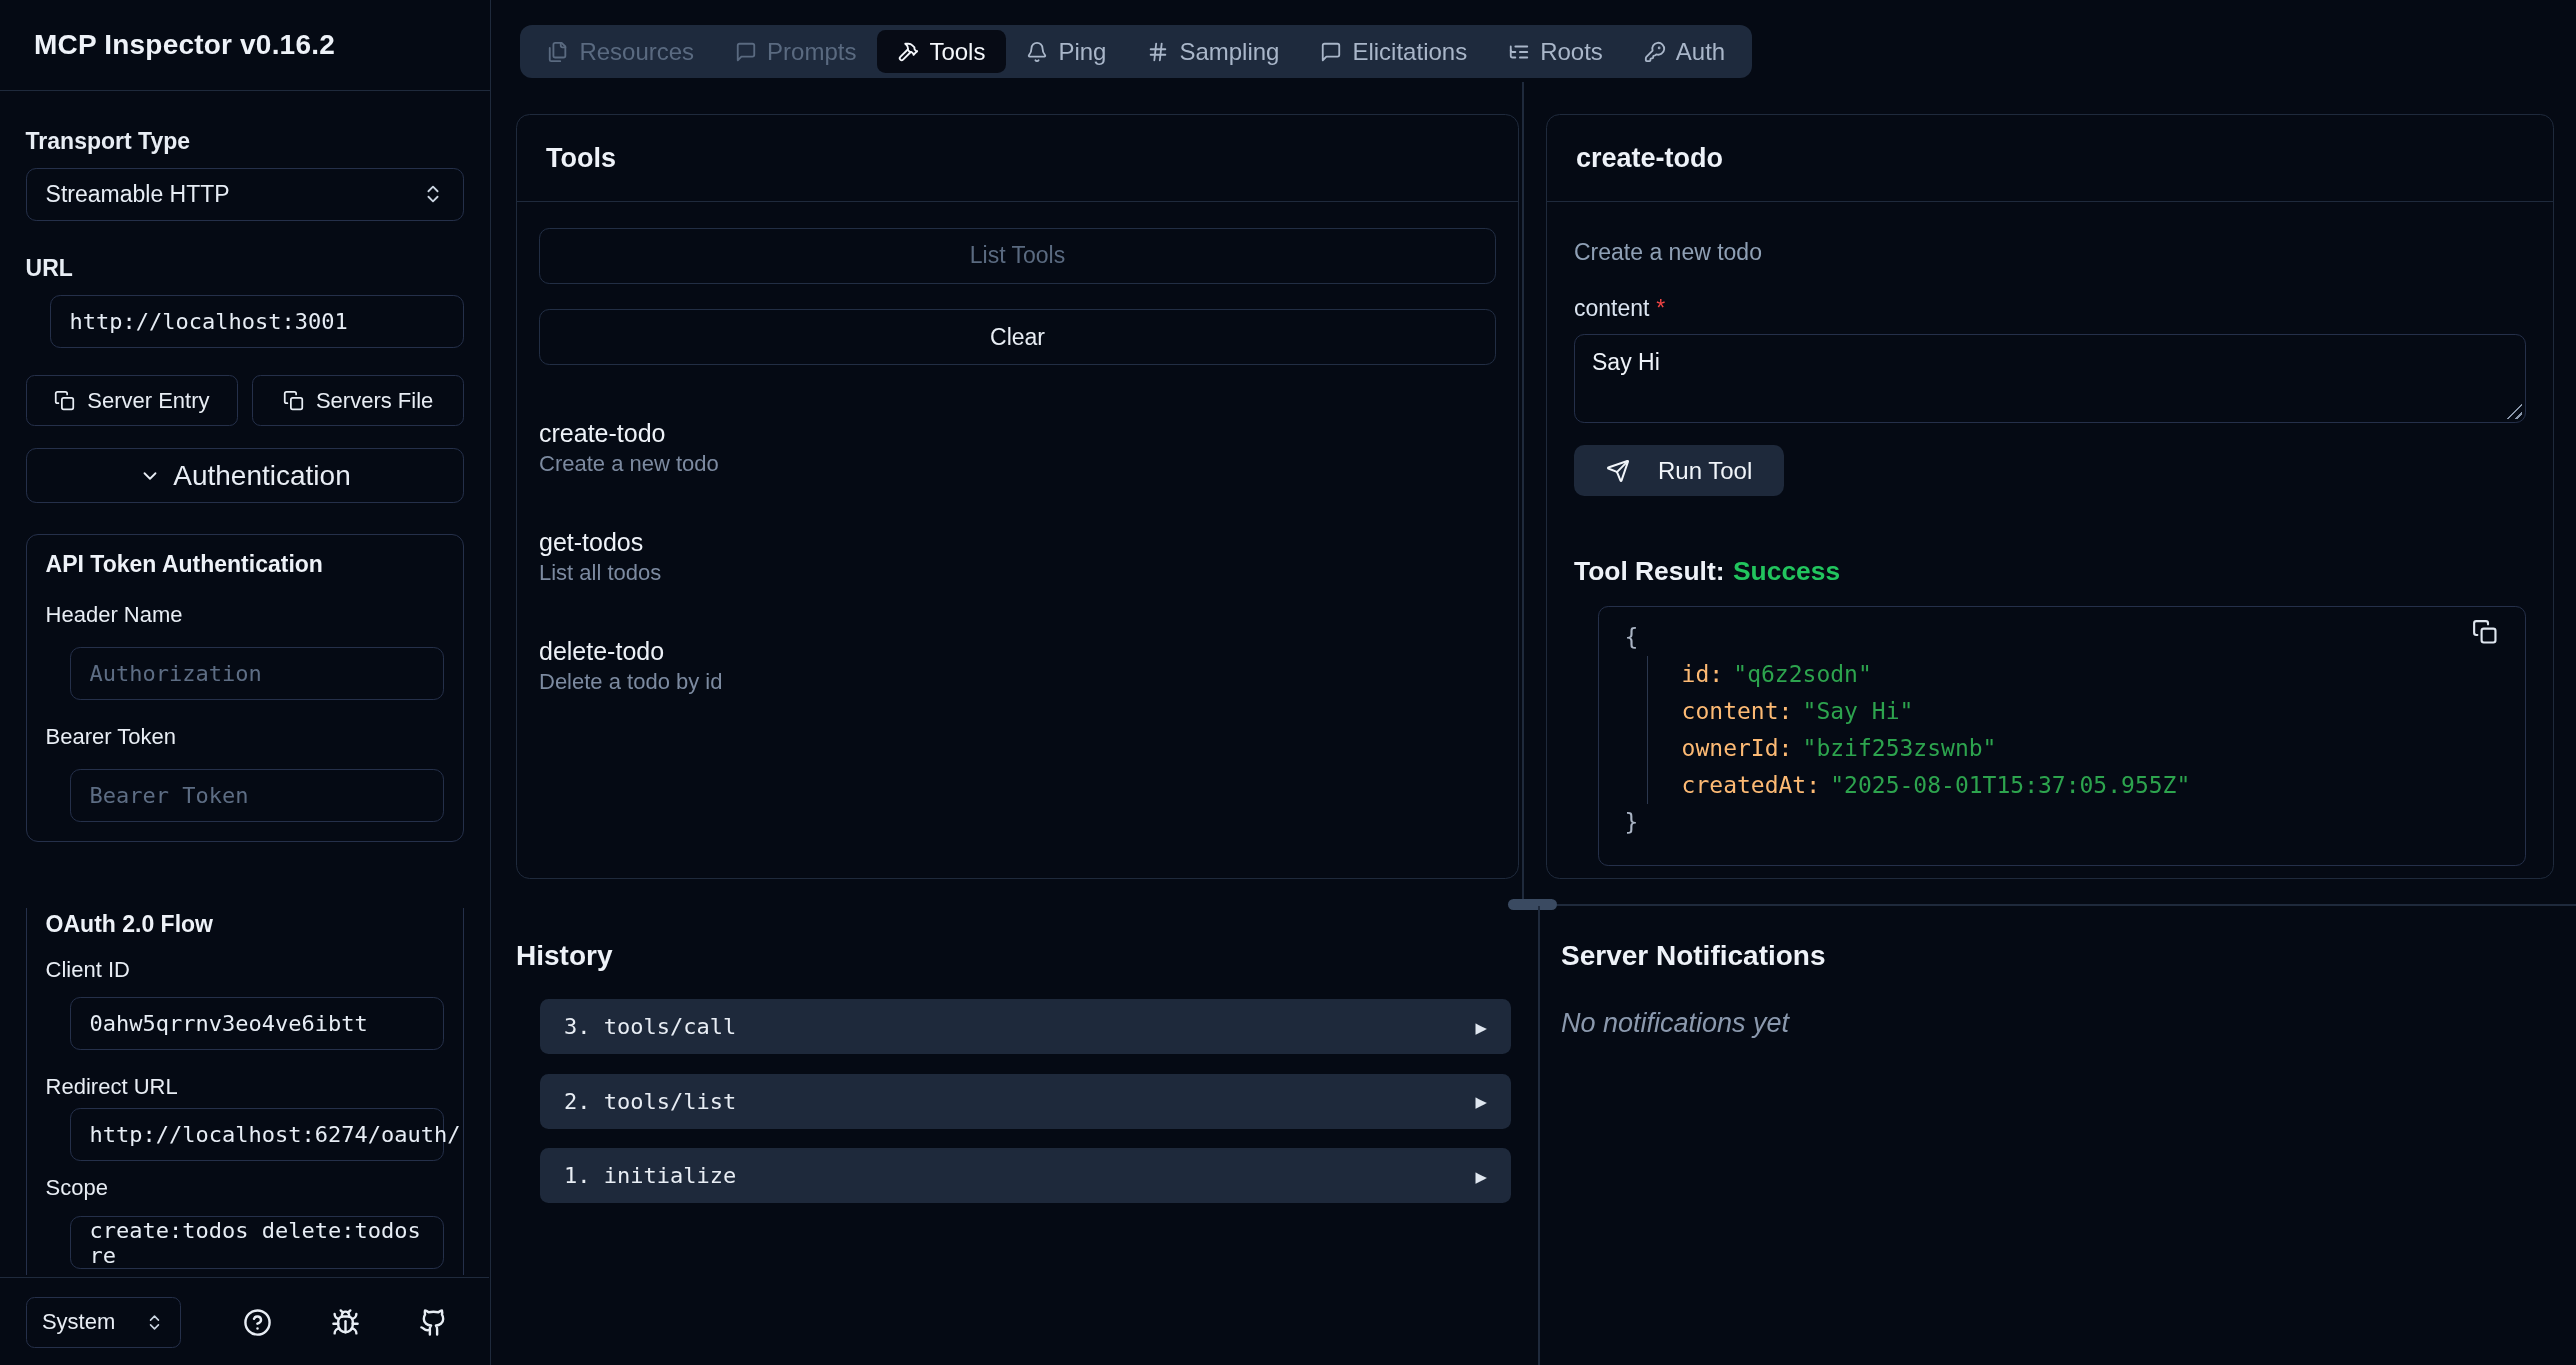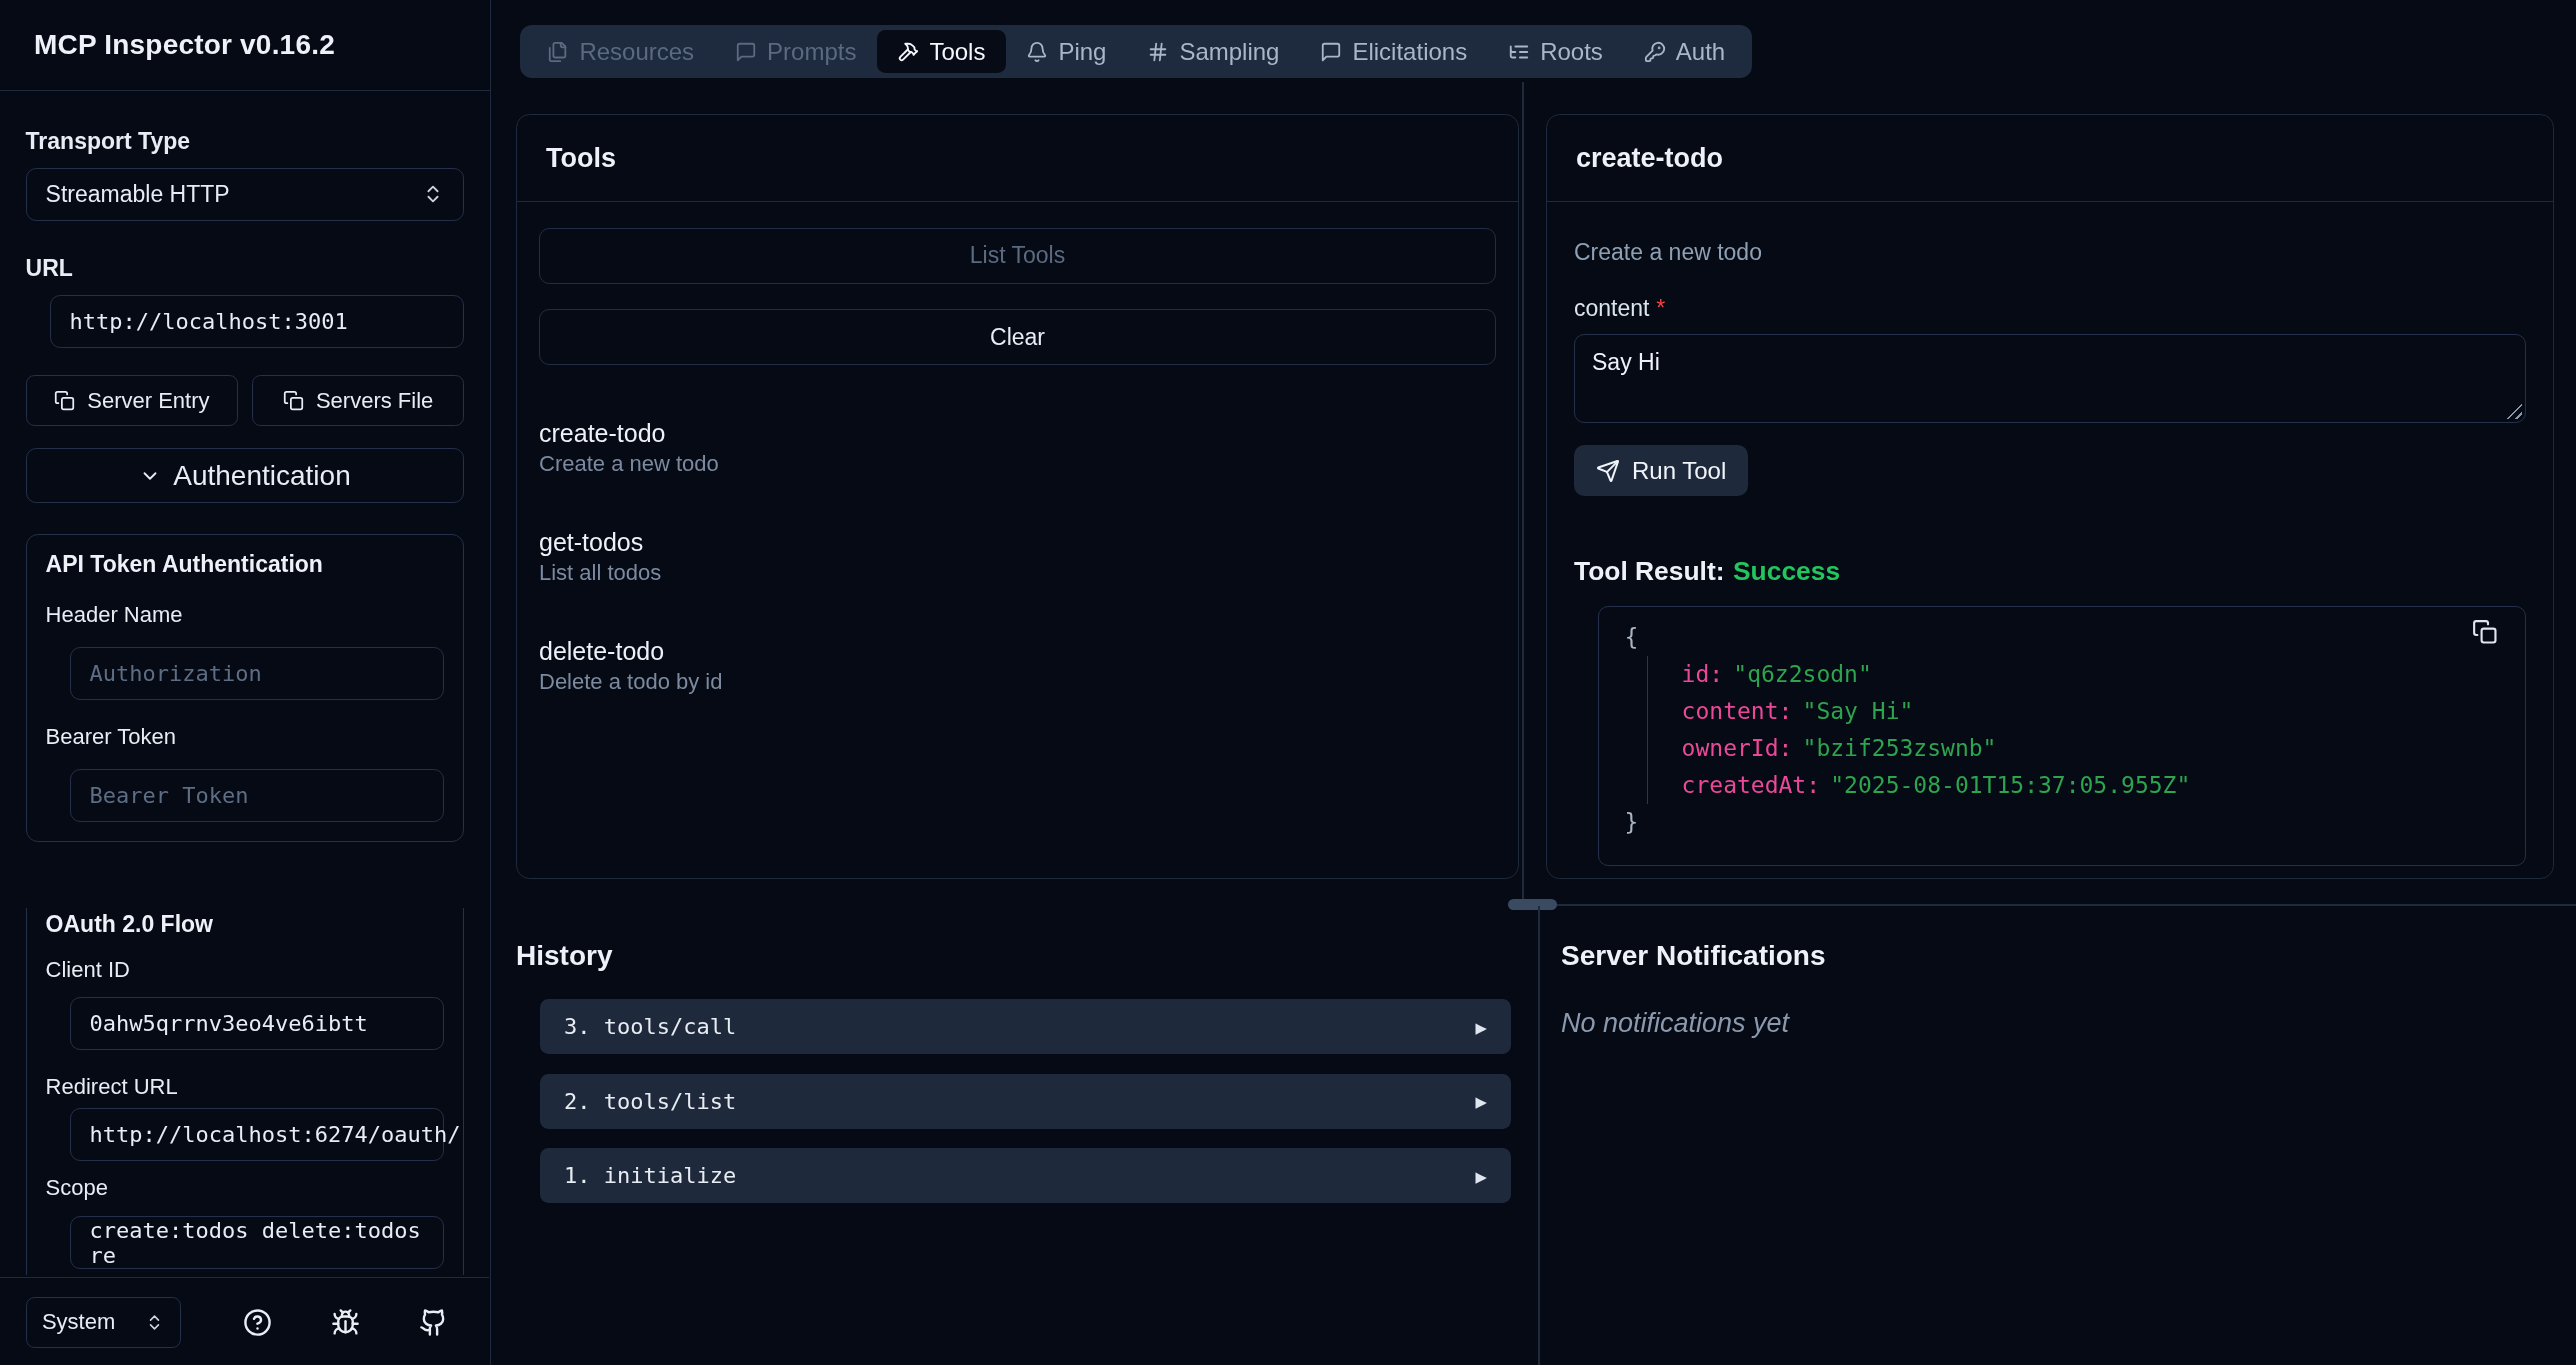--- a/index.html
+++ b/index.html
@@ -122,33 +122,33 @@
     margin-top:12px; height:89px; border:1.7px solid #25304a; border-radius:10.2px;
     padding:13.6px 17px; font-size:23px; color:#eef2f8; position:relative;
   }
   .resize-grip {
     position:absolute; right:3.4px; bottom:3.4px; width:15.3px; height:15.3px;
     background:
       linear-gradient(315deg, transparent 0px, transparent 3.4px, #8a97ab 3.4px, #8a97ab 5.1px,
         transparent 5.1px, transparent 9.4px, #8a97ab 9.4px, #8a97ab 11px, transparent 11px);
   }
   .run-btn {
-    margin-top:22px; display:inline-flex; align-items:center; gap:12px;
-    height:51px; padding:0 22px; background:#1e293b; border:none; border-radius:10.2px;
+    margin-top:22px; display:inline-flex; align-items:center; gap:28px;
+    height:51px; padding:0 32px; background:#1e293b; border:none; border-radius:10.2px;
     font-size:24px; font-weight:500; color:#f1f5fa;
   }
   .result-line { margin-top:60px; font-size:26.4px; font-weight:700; }
   .result-status { color:#22c55e; margin-left:8.5px; }
   .json-box {
     margin-top:19px; height:260px; border:1.7px solid #25304a; border-radius:10.2px;
     position:relative; padding:12px 0 0 25.6px;
     font-size:23px; line-height:37px; color:#aab4c4;
   }
   .json-entries { margin-left:22px; border-left:1.7px solid #2b374e; padding-left:34px; }
-  .json-key { color:#ec4899; }
+  .json-key { color:#fdba74; }
   .json-val { color:#2da44e; margin-left:10.2px; }
   .copy-btn { position:absolute; top:12px; right:25.6px; width:27px; height:27px; color:#dfe6ef; }
 
   
   .history-pane { position:absolute; left:516px; top:940px; width:995px; }
   .pane-title { font-size:28px; font-weight:700; }
   .history-list { margin-top:27px; }
   .history-row {
     height:55px; background:#1e293b; border-radius:8.5px;
     display:flex; align-items:center; justify-content:space-between;

